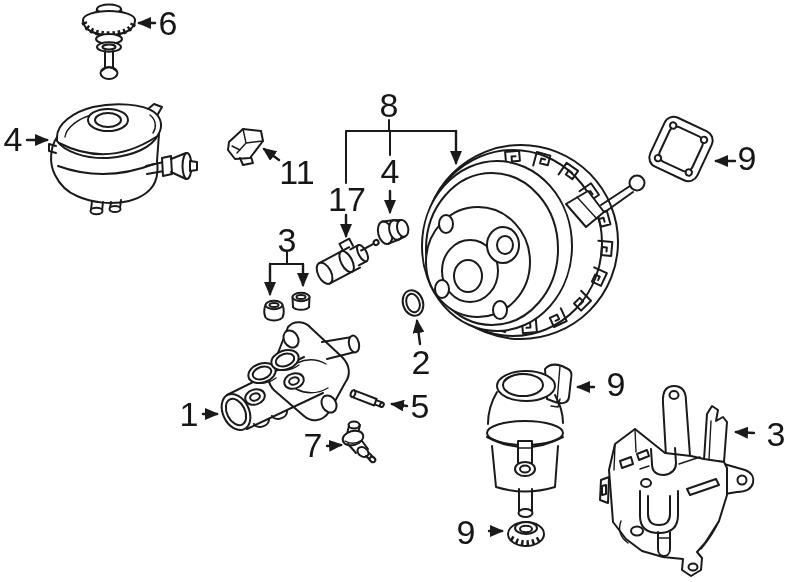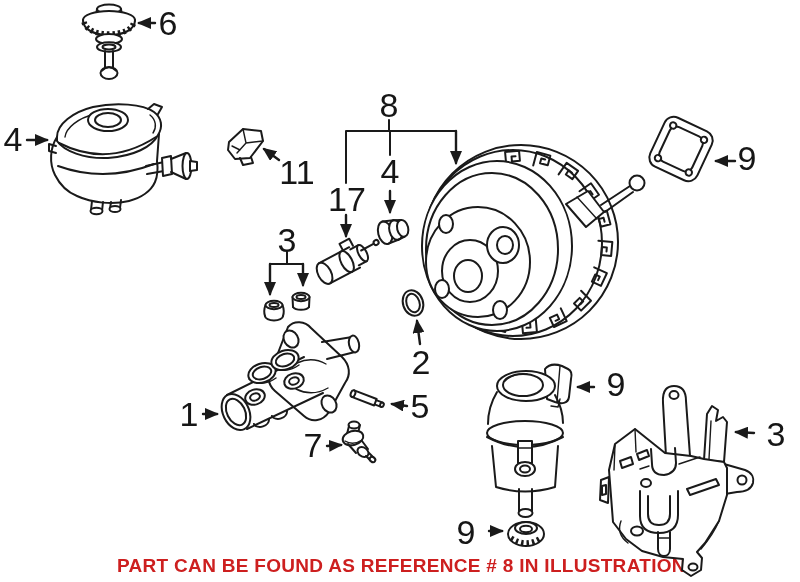--- a/index.html
+++ b/index.html
@@ -14,21 +14,20 @@
   .callout{position:absolute;z-index:2;transform:translate(-50%,-50%);
            font-size:34px;font-weight:400;color:#161616;line-height:1;white-space:nowrap;}
   .note{position:absolute;z-index:0;left:117px;top:555px;font-size:19px;font-weight:bold;
         letter-spacing:.3px;white-space:nowrap;}
 </style>
 </head>
 <body>
 
 <div class="stage">
 
-  <div class="note" style="color: rgb(205, 31, 31);">PART CAN BE FOUND AS REFERENCE # 8 IN ILLUSTRATION</div>
 
   <svg width="800" height="582" viewBox="0 0 800 582">
     <defs>
       <marker id="ah" viewBox="0 0 14 12" markerWidth="14" markerHeight="12" refX="12" refY="6" orient="auto" markerUnits="userSpaceOnUse">
         <path d="M0,0 L14,6 L0,12 Z" style="fill:#1a1a1a;stroke:none"></path>
       </marker>
       <path id="meander" d="M -8,8 L -8,-6 L 6,-6 L 6,4 L -2,4 L -2,-1 L 2,-1"></path>
     </defs>
 
     <g>

